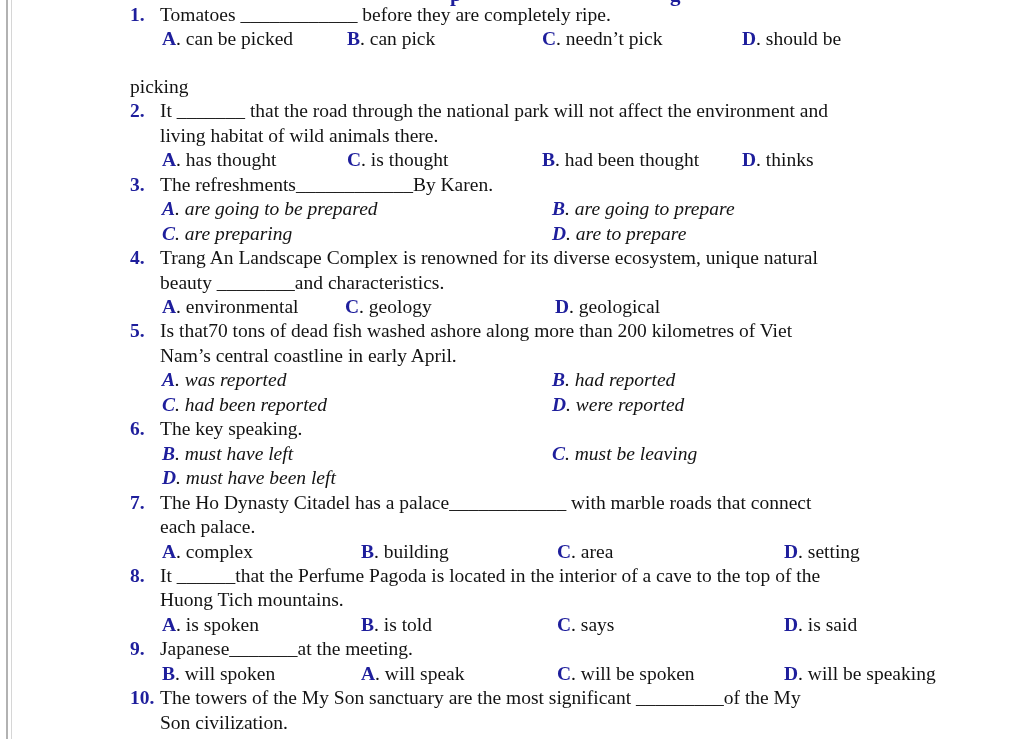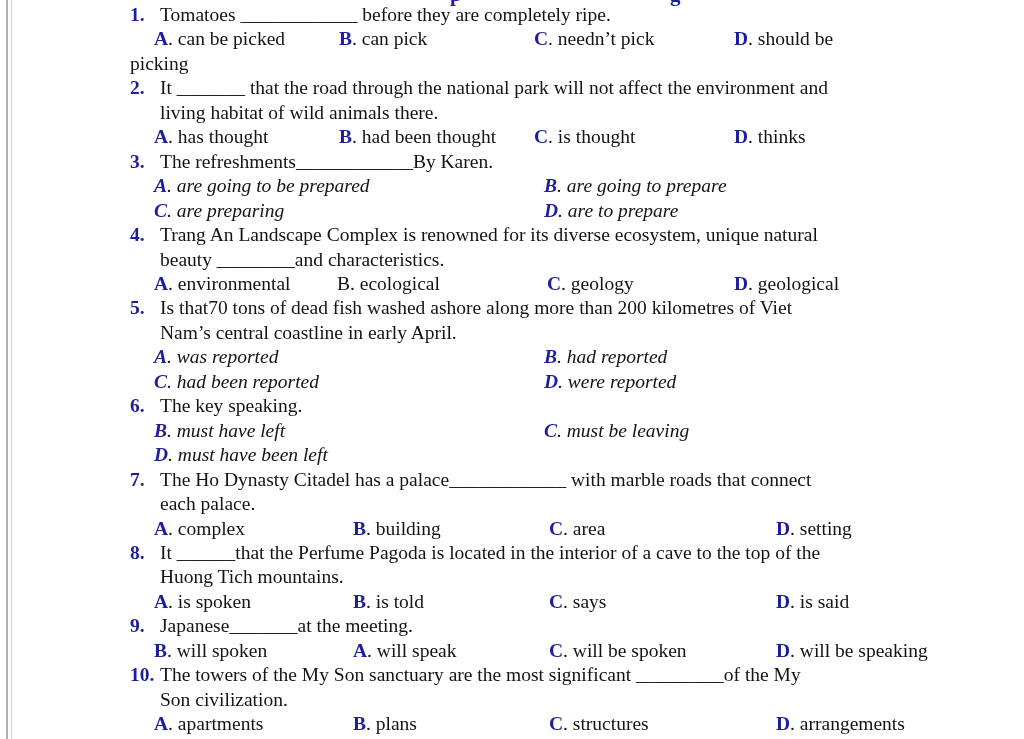--- a/index.html
+++ b/index.html
@@ -43,29 +43,29 @@
     position: absolute; left: 130px; top: 3px;
     width: 884px;
   }
   .q { position: relative; padding-left: 30px; }
   .q .num {
     position: absolute; left: 0; top: 0;
     font-weight: 700; color: #1e1e9c;
     white-space: nowrap;
   }
   .qline { white-space: nowrap; }
-  .opts { display: grid; margin-left: 24px; }
+  .opts { display: grid; margin-left: 32px; }
   .cols-4a { grid-template-columns: 185px 195px 200px auto; }
   .cols-4b { grid-template-columns: 183px 210px 187px auto; }
   .cols-4c { grid-template-columns: 185px 182px 213px auto; gap: 14px; }
   .cols-2  { grid-template-columns: 390px auto; font-style: italic; }
   .opt { white-space: nowrap; }
   .opt .letter { font-weight: 700; color: #1e1e9c; }
   .opt.plain .letter { font-weight: 400; color: #131313; }
-  .wrapline { margin-left: 0; white-space: nowrap; }
+  .wrapline { margin-left: 0; white-space: nowrap; margin-top: 23px; }
 </style>
 </head>
 <body>
 
 <div class="doc">
   <div class="edge-a"></div>
   <div class="edge-b"></div>
 
   <div class="head-frag">
     <span class="frag-p">p</span>
@@ -84,42 +84,41 @@
         <div class="opt"><span class="letter">D</span><span>. should be</span></div>
       </div>
       <div class="wrapline">picking</div>
       <div class="q">
         <span class="num">2.</span>
         <div class="qline">It _______ that the road through the national park will not affect the environment and</div>
         <div class="qline">living habitat of wild animals there.</div>
       </div>
       <div class="opts cols-4a">
         <div class="opt"><span class="letter">A</span><span>. has thought</span></div>
+        <div class="opt"><span class="letter">C</span><span>. is thought</span></div>
         <div class="opt"><span class="letter">B</span><span>. had been thought</span></div>
-        <div class="opt"><span class="letter">C</span><span>. is thought</span></div>
         <div class="opt"><span class="letter">D</span><span>. thinks</span></div>
       </div>
       <div class="q">
         <span class="num">3.</span>
         <div class="qline">The refreshments____________By Karen.</div>
       </div>
       <div class="opts cols-2">
         <div class="opt"><span class="letter">A</span><span>. are going to be prepared</span></div>
         <div class="opt"><span class="letter">B</span><span>. are going to prepare</span></div>
         <div class="opt"><span class="letter">C</span><span>. are preparing</span></div>
         <div class="opt"><span class="letter">D</span><span>. are to prepare</span></div>
       </div>
       <div class="q">
         <span class="num">4.</span>
         <div class="qline">Trang An Landscape Complex is renowned for its diverse ecosystem, unique natural</div>
         <div class="qline">beauty ________and characteristics.</div>
       </div>
       <div class="opts cols-4b">
         <div class="opt"><span class="letter">A</span><span>. environmental</span></div>
-        <div class="opt plain"><span class="letter">B</span><span>. ecological</span></div>
         <div class="opt"><span class="letter">C</span><span>. geology</span></div>
         <div class="opt"><span class="letter">D</span><span>. geological</span></div>
       </div>
       <div class="q">
         <span class="num">5.</span>
         <div class="qline">Is that70 tons of dead fish washed ashore along more than 200 kilometres of Viet</div>
         <div class="qline">Nam’s central coastline in early April.</div>
       </div>
       <div class="opts cols-2">
         <div class="opt"><span class="letter">A</span><span>. was reported</span></div>

